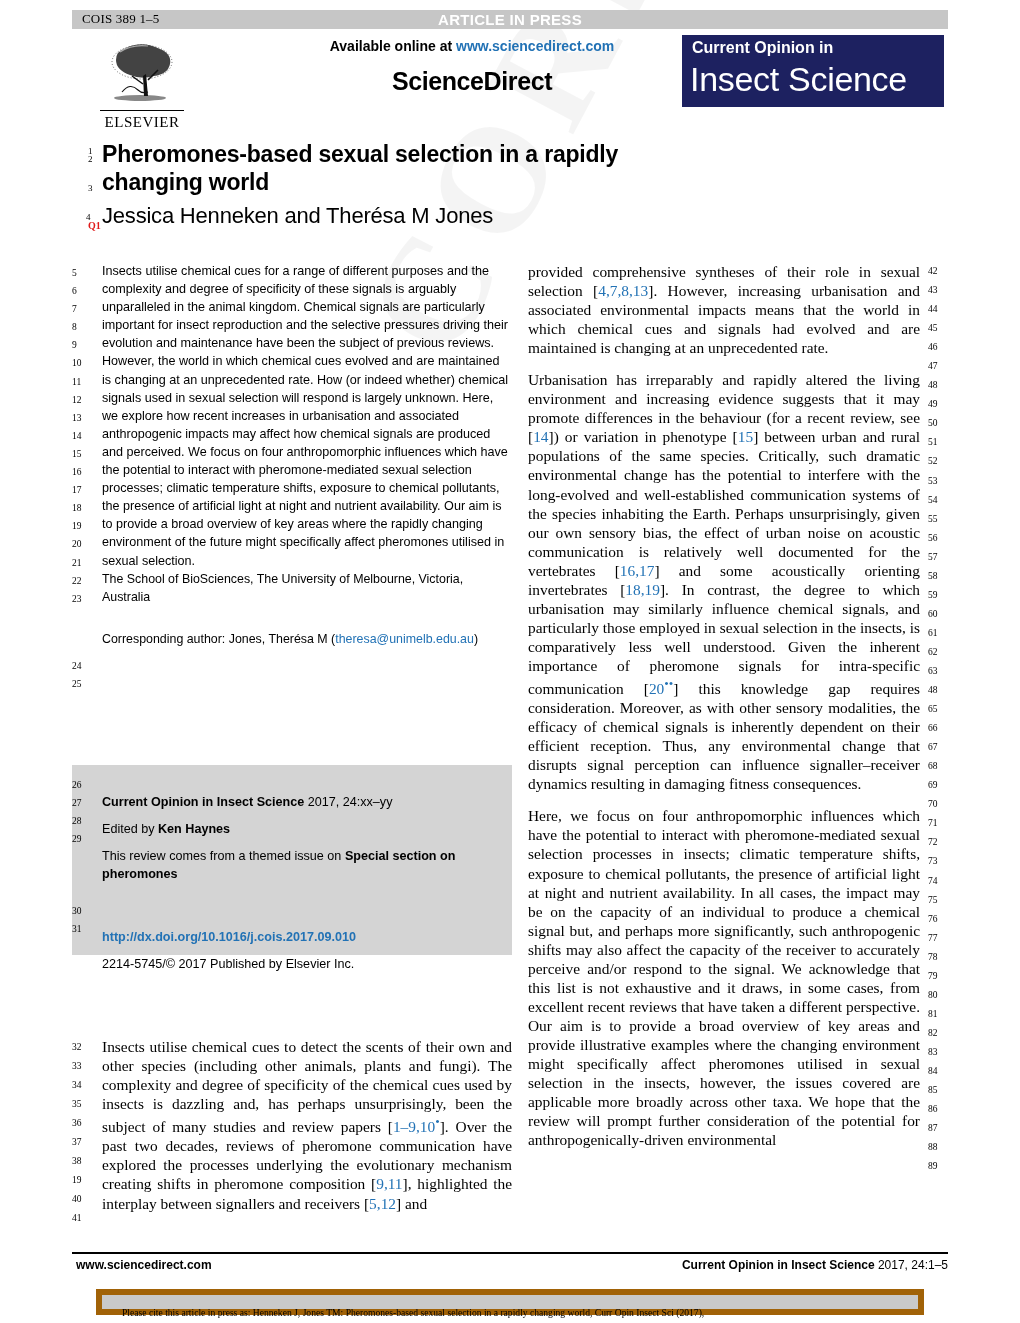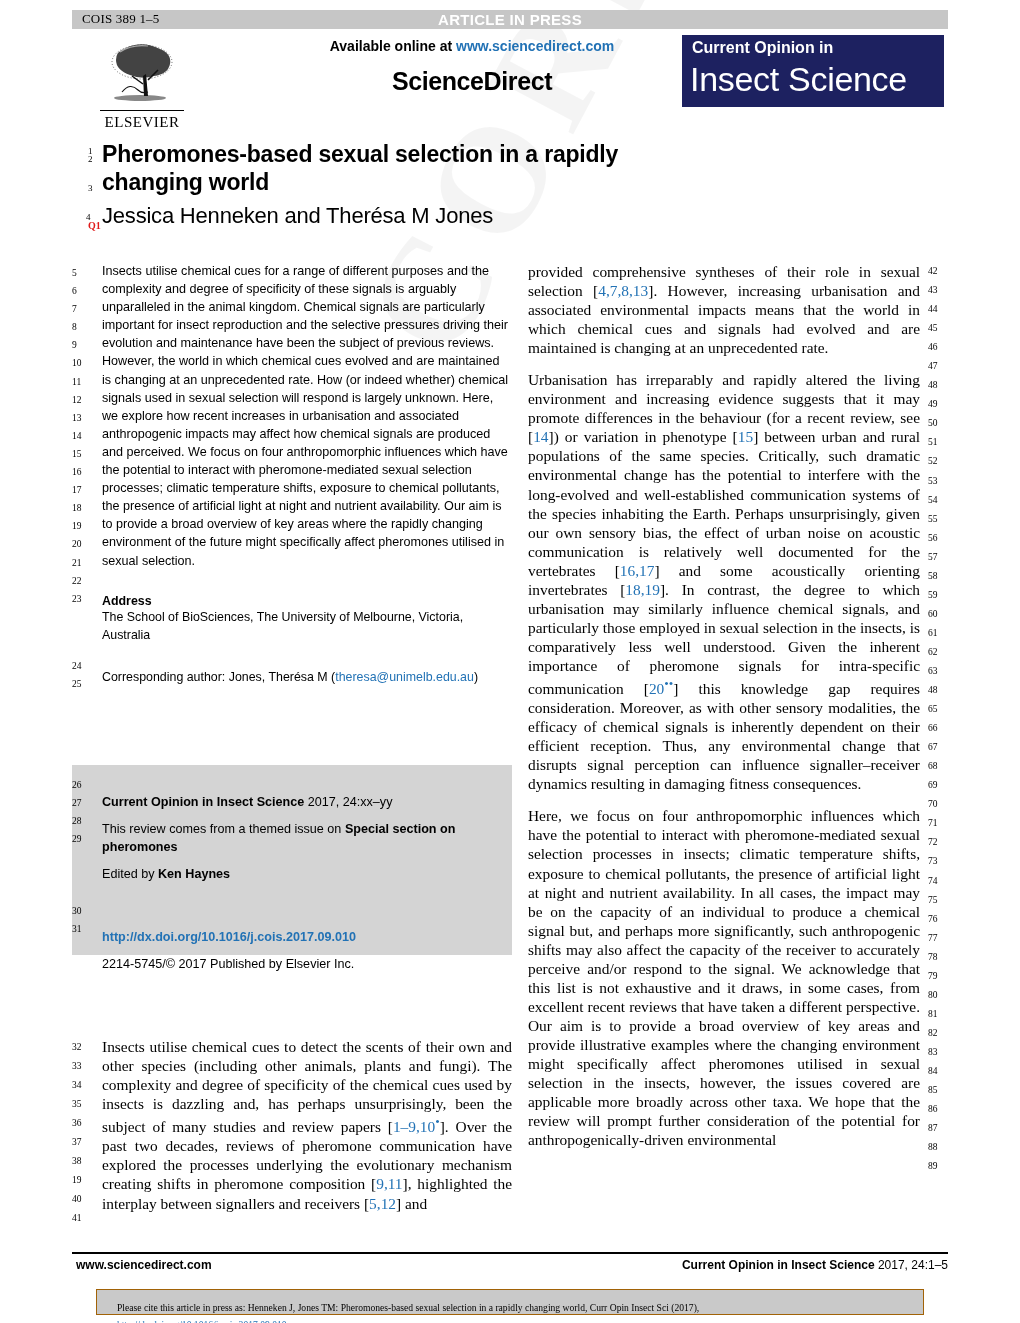--- a/index.html
+++ b/index.html
@@ -282,21 +282,21 @@
     position: absolute; left: 76px; top: 1258px;
     font-family: "Liberation Sans", sans-serif; font-weight: bold; font-size: 12px;
   }
   .foot-right {
     position: absolute; right: 72px; top: 1258px;
     font-family: "Liberation Sans", sans-serif; font-size: 12px;
   }
   .foot-right b { font-weight: bold; }
   .cite-box {
     position: absolute; left: 96px; top: 1289px; width: 828px; height: 26px;
-    background: #c9c9c9; border: 1px solid #a16207; box-sizing: border-box;
+    background: #c9c9c9; border: 6px solid #a16207; box-sizing: border-box;
   }
   .cite-box span {
     display: block; padding: 6px 8px 0 10px;
     font-family: "Liberation Serif", serif; font-size: 9.6px; white-space: nowrap;
   }
   .cite-box .lnk { color: #2272b5; }
 </style>
 </head>
 <body>
 
@@ -369,21 +369,20 @@
       <div>19</div>
       <div>20</div>
       <div>21</div>
       <div>22</div>
       <div>23</div>
     </div>
 
   <div class="abstract-wrap">
     <div class="abstract">Insects utilise chemical cues for a range of different purposes and the complexity and degree of specificity of these signals is arguably unparalleled in the animal kingdom. Chemical signals are particularly important for insect reproduction and the selective pressures driving their evolution and maintenance have been the subject of previous reviews. However, the world in which chemical cues evolved and are maintained is changing at an unprecedented rate. How (or indeed whether) chemical signals used in sexual selection will respond is largely unknown. Here, we explore how recent increases in urbanisation and associated anthropogenic impacts may affect how chemical signals are produced and perceived. We focus on four anthropomorphic influences which have the potential to interact with pheromone-mediated sexual selection processes; climatic temperature shifts, exposure to chemical pollutants, the presence of artificial light at night and nutrient availability. Our aim is to provide a broad overview of key areas where the rapidly changing environment of the future might specifically affect pheromones utilised in sexual selection.</div>
 
-    <div class="addr-head">Address</div>
     <div class="addr-body">The School of BioSciences, The University of Melbourne, Victoria, Australia</div>
 
     <div class="corr">
       <span>Corresponding author: Jones, Therésa M (</span><span class="mail">theresa@unimelb.edu.au</span><span>)</span>
     </div>
   </div>
 
   <div class="lnums" id="addr-lnums" style="left:0px; top:395px;">
       <div>24</div>
       <div>25</div>
@@ -398,24 +397,24 @@
       </div>
     <div class="lnums" id="meta-lnums-b" style="left:0px; top:137px;">
         <div>30</div>
         <div>31</div>
       </div>
     <div class="meta-inner">
       <div class="r">
         <b>Current Opinion in Insect Science</b><span> 2017, 24:xx–yy</span>
       </div>
       <div class="r">
-        <span>This review comes from a themed issue on </span><b>Special section on pheromones</b>
+        <span>Edited by </span><b>Ken Haynes</b>
       </div>
       <div class="r">
-        <span>Edited by </span><b>Ken Haynes</b>
+        <span>This review comes from a themed issue on </span><b>Special section on pheromones</b>
       </div>
       <div style="height:36px"></div>
       <div class="r doi">http://dx.doi.org/10.1016/j.cois.2017.09.010</div>
       <div class="r">2214-5745/© 2017 Published by Elsevier Inc.</div>
     </div>
   </div>
 
   <div class="lnums serif-lead" id="lbody-lnums" style="left:0px; top:776px;">
       <div>32</div>
       <div>33</div>

